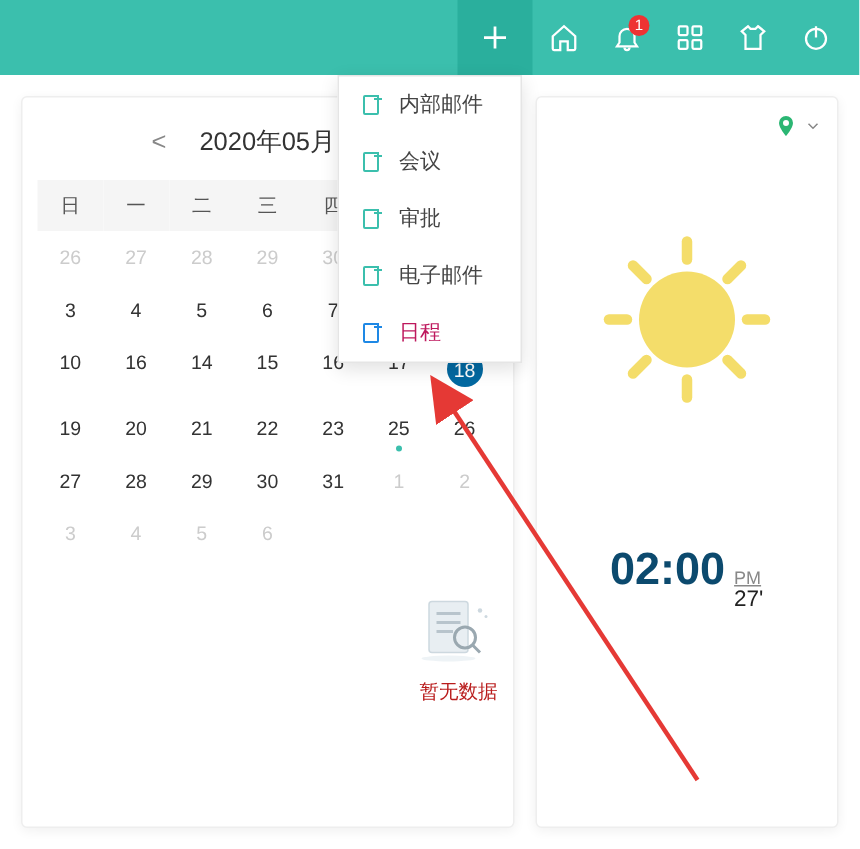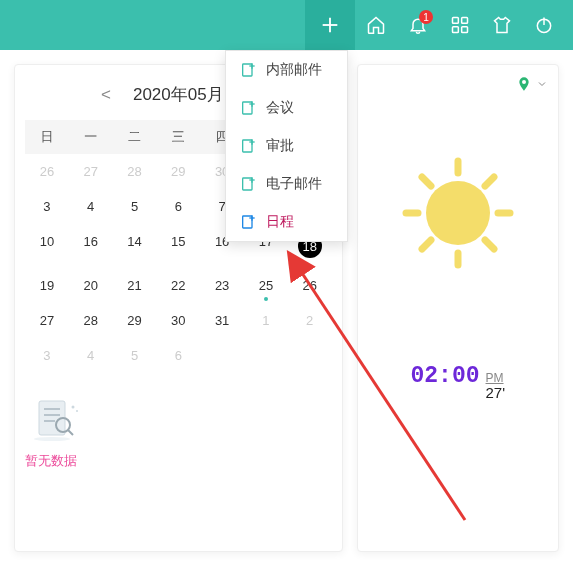--- a/index.html
+++ b/index.html
@@ -89,40 +89,40 @@
     padding: 10px 0;
     color: #333;
     position: relative;
   }
   .cal-day.muted { color: #ccc; }
   .cal-day.selected span {
     display: inline-flex;
     width: 24px;
     height: 24px;
     border-radius: 50%;
-    background: #000000;
+    background: #0369a1;
     color: #fff;
     align-items: center;
     justify-content: center;
   }
   .cal-day.dot::after {
     content: "";
     position: absolute;
     bottom: 2px;
     left: 50%;
     transform: translateX(-50%);
     width: 4px;
     height: 4px;
     border-radius: 50%;
     background: #3bbfad;
   }
   .nodata {
-    text-align: left;
+    text-align: right;
     margin-top: 22px;
-    color: #ec4899;
+    color: #b91c1c;
     font-size: 13px;
   }
   .nodata svg { margin-bottom: 6px; }
 
   .right-top {
     position: absolute;
     top: 10px;
     right: 10px;
     display: flex;
     align-items: center;
@@ -136,24 +136,23 @@
   }
   .time-block {
     text-align: center;
     margin-top: 90px;
     display: flex;
     align-items: baseline;
     justify-content: center;
     gap: 6px;
   }
   .time-main {
-    font-size: 23px;
+    font-size: 30px;
     font-weight: bold;
-    color: #6d28d9;
-    font-family: Liberation Mono, monospace;
+    color: #0c4a6e;
   }
   .time-side {
     display: flex;
     flex-direction: column;
     align-items: flex-start;
     line-height: 1.1;
   }
   .time-ampm { font-size: 12px; color: #888; text-decoration: underline; }
   .time-temp { font-size: 15px; color: #222; }
 

